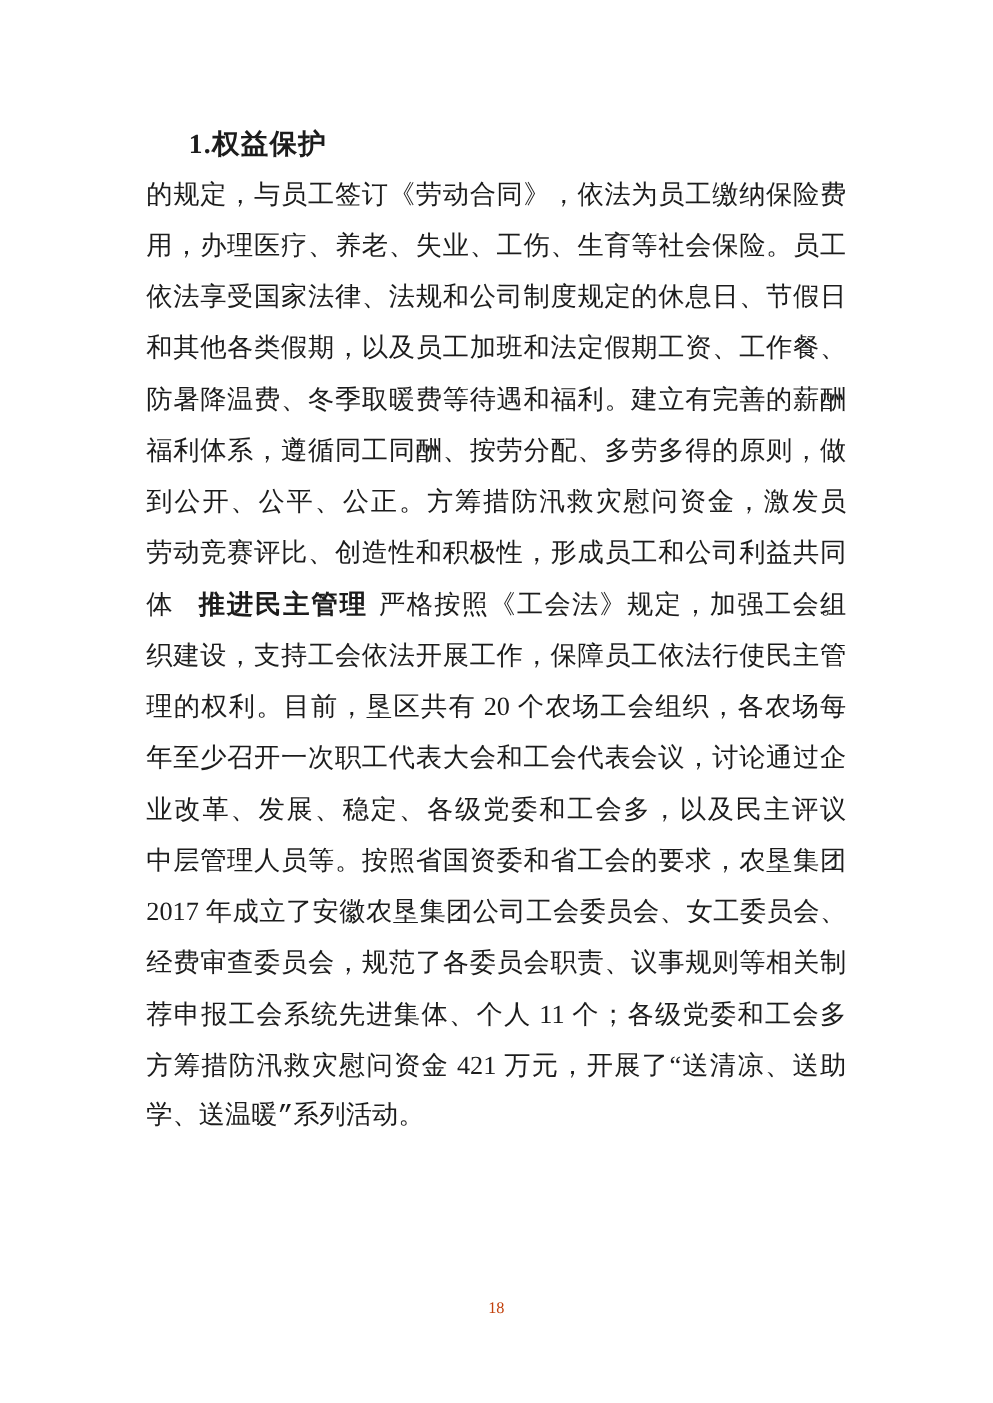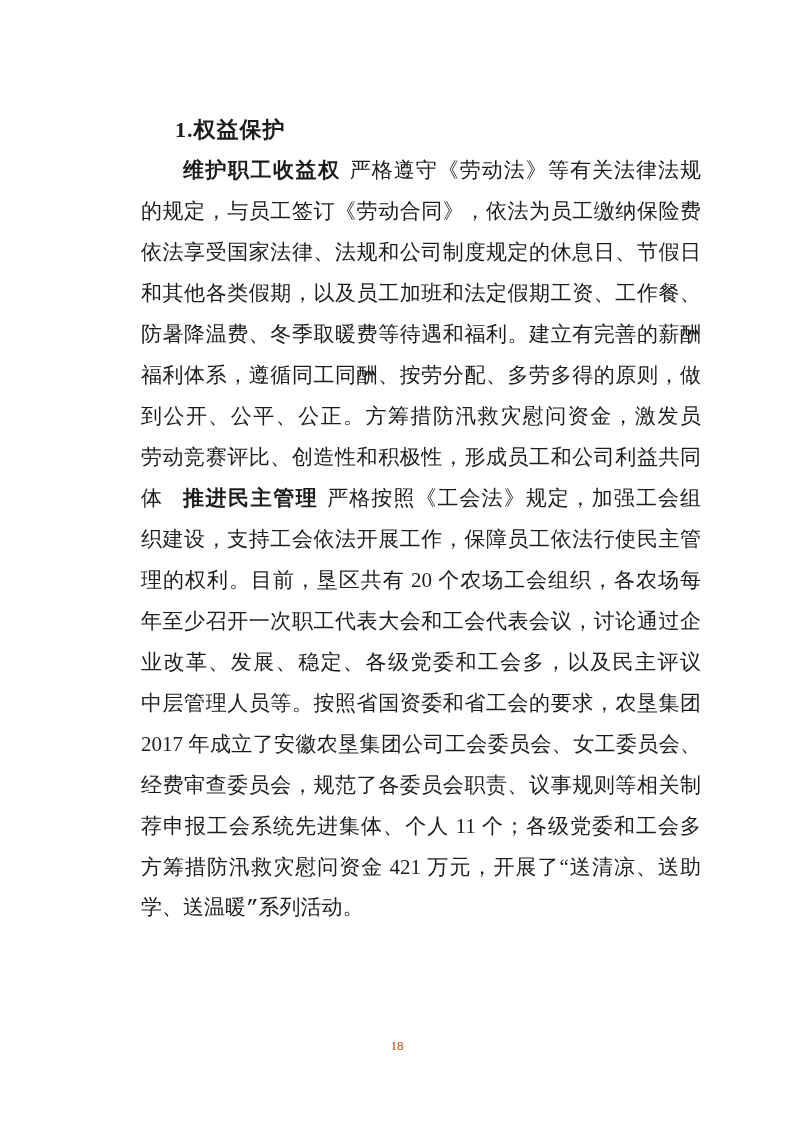--- a/index.html
+++ b/index.html
@@ -12,23 +12,22 @@
     width: 794px;
     height: 1122px;
     background: #ffffff;
     overflow: hidden;
     font-family: "Liberation Serif", "DejaVu Serif", serif;
     color: #1c1c1c;
   }
   .content {
     position: absolute;
     left: 117px;
-    top: 109px;
+    top: 94px;
     width: 560px;
-    margin-left: 24px;
   }
   .heading {
     font-size: 22px;
     font-weight: bold;
     line-height: 41px;
     height: 41px;
     padding-left: 34px;
     letter-spacing: 1px;
     white-space: nowrap;
   }
@@ -67,22 +66,22 @@
   }
 </style>
 </head>
 <body>
 
 <div class="page">
   <div class="content">
     <div class="heading">1.权益保护</div>
     <div id="paragraphs">
         <div class="paragraph">
-          <div class="line first"><span class="lead">维护职工收益权</span>严格遵守《劳动法》等有关法律法规</div>
           <div class="line">的规定，与员工签订《劳动合同》，依法为员工缴纳保险费</div>
+          <div class="line">用，办理医疗、养老、失业、工伤、生育等社会保险。员工</div>
           <div class="line">依法享受国家法律、法规和公司制度规定的休息日、节假日</div>
           <div class="line">和其他各类假期，以及员工加班和法定假期工资、工作餐、</div>
           <div class="line">防暑降温费、冬季取暖费等待遇和福利。建立有完善的薪酬</div>
           <div class="line">福利体系，遵循同工同酬、按劳分配、多劳多得的原则，做</div>
           <div class="line">到公开、公平、公正。方筹措防汛救灾慰问资金，激发员</div>
           <div class="line">劳动竞赛评比、创造性和积极性，形成员工和公司利益共同体。</div>
         </div>
         <div class="paragraph">
           <div class="line first"><span class="lead">推进民主管理</span>严格按照《工会法》规定，加强工会组</div>
           <div class="line">织建设，支持工会依法开展工作，保障员工依法行使民主管</div>

